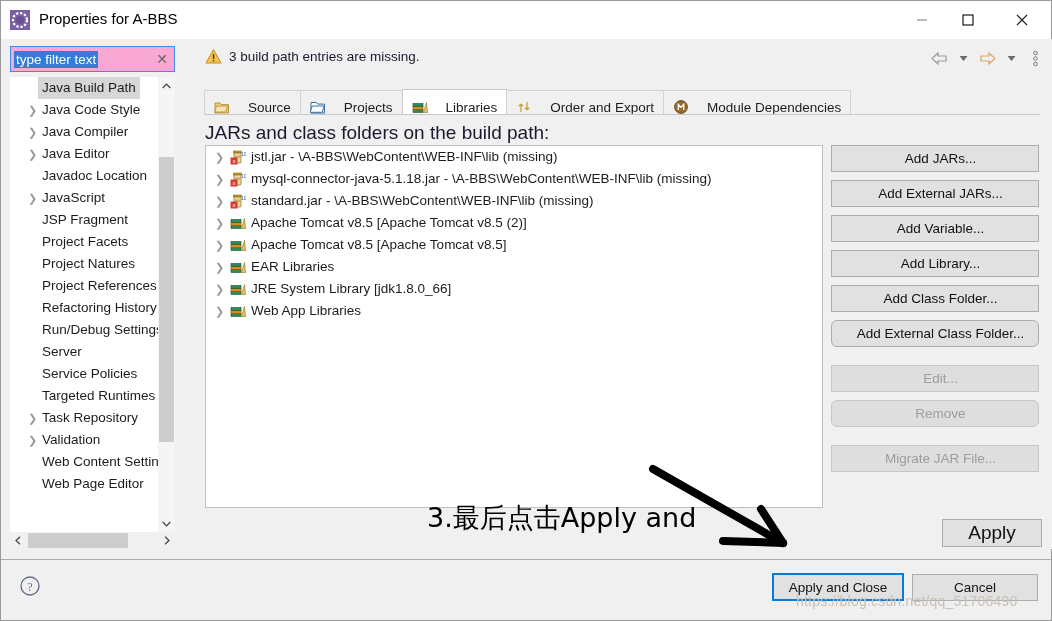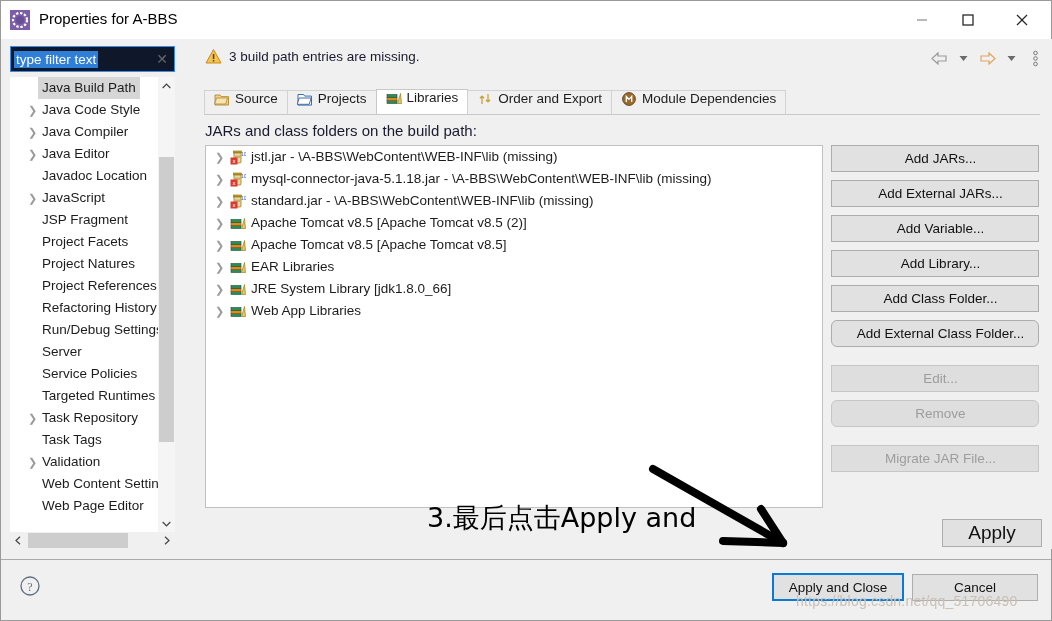--- a/index.html
+++ b/index.html
@@ -24,21 +24,21 @@
   
   .banner{position:absolute;left:190px;top:38px;width:861px;height:36px;
           background:#f0f0f0;box-sizing:border-box;}
   .banner-icon{position:absolute;left:14px;top:9px;width:17px;height:17px;}
   .banner-text{position:absolute;left:38px;top:10px;font-size:13.5px;color:#1a1a2e;}
   .nav-area{position:absolute;right:6px;top:8px;height:22px;display:flex;align-items:center;gap:2px;}
   .nav-btn{width:22px;height:20px;display:flex;align-items:center;justify-content:center;cursor:default;}
 
   
   .filterbox{position:absolute;left:9px;top:45px;width:165px;height:26px;
-             background:#0f172a;border:1px solid #3b8ce2;box-sizing:border-box;}
+             background:#f9a8d4;border:1px solid #3b8ce2;box-sizing:border-box;}
   .filter-val{position:absolute;left:3px;top:4px;background:#2f7fd8;color:#fff;
               font-size:13.5px;padding:1px 2px;}
   .filter-clear{position:absolute;right:6px;top:4px;color:#666;font-size:14px;cursor:default;}
 
   .tree{position:absolute;left:9px;top:76px;width:165px;height:455px;
         background:#fff;box-sizing:border-box;overflow:hidden;}
   .trow{position:relative;height:22px;line-height:22px;white-space:nowrap;
         font-size:13.5px;padding-left:16px;cursor:default;}
   .trow .arr{position:absolute;left:18px;top:0;color:#9a9a9a;font-size:11px;}
   .trow .lbl{position:absolute;left:32px;top:0;}
@@ -55,28 +55,28 @@
   .hsb{position:absolute;left:9px;top:531px;width:165px;height:17px;background:#f0f0f0;}
   .hsb .arrow{position:absolute;top:0;width:16px;height:17px;display:flex;
               align-items:center;justify-content:center;color:#4a4a4a;font-size:10px;cursor:default;}
   .hsb .l{left:0;} .hsb .r{right:0;}
   .hsb .thumb{position:absolute;left:18px;top:1px;width:100px;height:15px;background:#cdcdcd;cursor:default;}
 
   
   .panel{position:absolute;left:190px;top:74px;width:861px;height:474px;background:#f0f0f0;}
 
   .tabs{position:absolute;left:13px;top:14px;display:flex;align-items:flex-end;height:26px;}
-  .tab{height:25px;display:flex;align-items:flex-start;gap:5px;padding:0 9px;
+  .tab{height:25px;display:flex;align-items:flex-end;gap:18px;padding:0 9px;
        background:#f0f0f0;border:1px solid #d2d2d2;border-bottom:none;
        font-size:13.5px;box-sizing:border-box;cursor:default;margin-right:-1px;}
   .tab.active{background:#ffffff;border-color:#c8c8c8;height:26px;}
   .tab-icon{width:16px;height:16px;display:block;}
   .tabline{position:absolute;left:13px;top:39px;width:836px;height:1px;background:#c8c8c8;}
 
-  .sect-label{position:absolute;left:14px;top:47px;font-size:15px;color:#1a1a2e;}
+  .sect-label{position:absolute;left:14px;top:47px;font-size:19px;color:#1a1a2e;}
 
   .listbox{position:absolute;left:14px;top:70px;width:618px;height:363px;
            background:#fff;border:1px solid #c0c0c0;box-sizing:border-box;overflow:hidden;}
   .lrow{position:relative;height:22px;line-height:22px;white-space:nowrap;cursor:default;}
   .lrow .arr{position:absolute;left:9px;top:0;color:#9a9a9a;font-size:11px;}
   .lrow .lic{position:absolute;left:24px;top:3px;width:16px;height:16px;}
   .lrow .ltx{position:absolute;left:45px;top:0;font-size:13.5px;}
 
   .btncol{position:absolute;left:640px;top:70px;width:208px;}
   .pbtn{display:block;width:208px;height:27px;margin-bottom:8px;
@@ -229,23 +229,20 @@
         </div>
         <div class="trow">
           <span class="lbl">Service Policies</span>
         </div>
         <div class="trow">
           <span class="lbl">Targeted Runtimes</span>
         </div>
         <div class="trow">
           <span class="arr">❯</span>
           <span class="lbl">Task Repository</span>
-        </div>
-        <div class="trow">
-          <span class="lbl">Task Tags</span>
         </div>
         <div class="trow">
           <span class="arr">❯</span>
           <span class="lbl">Validation</span>
         </div>
         <div class="trow">
           <span class="lbl">Web Content Settings</span>
         </div>
         <div class="trow">
           <span class="lbl">Web Page Editor</span>

